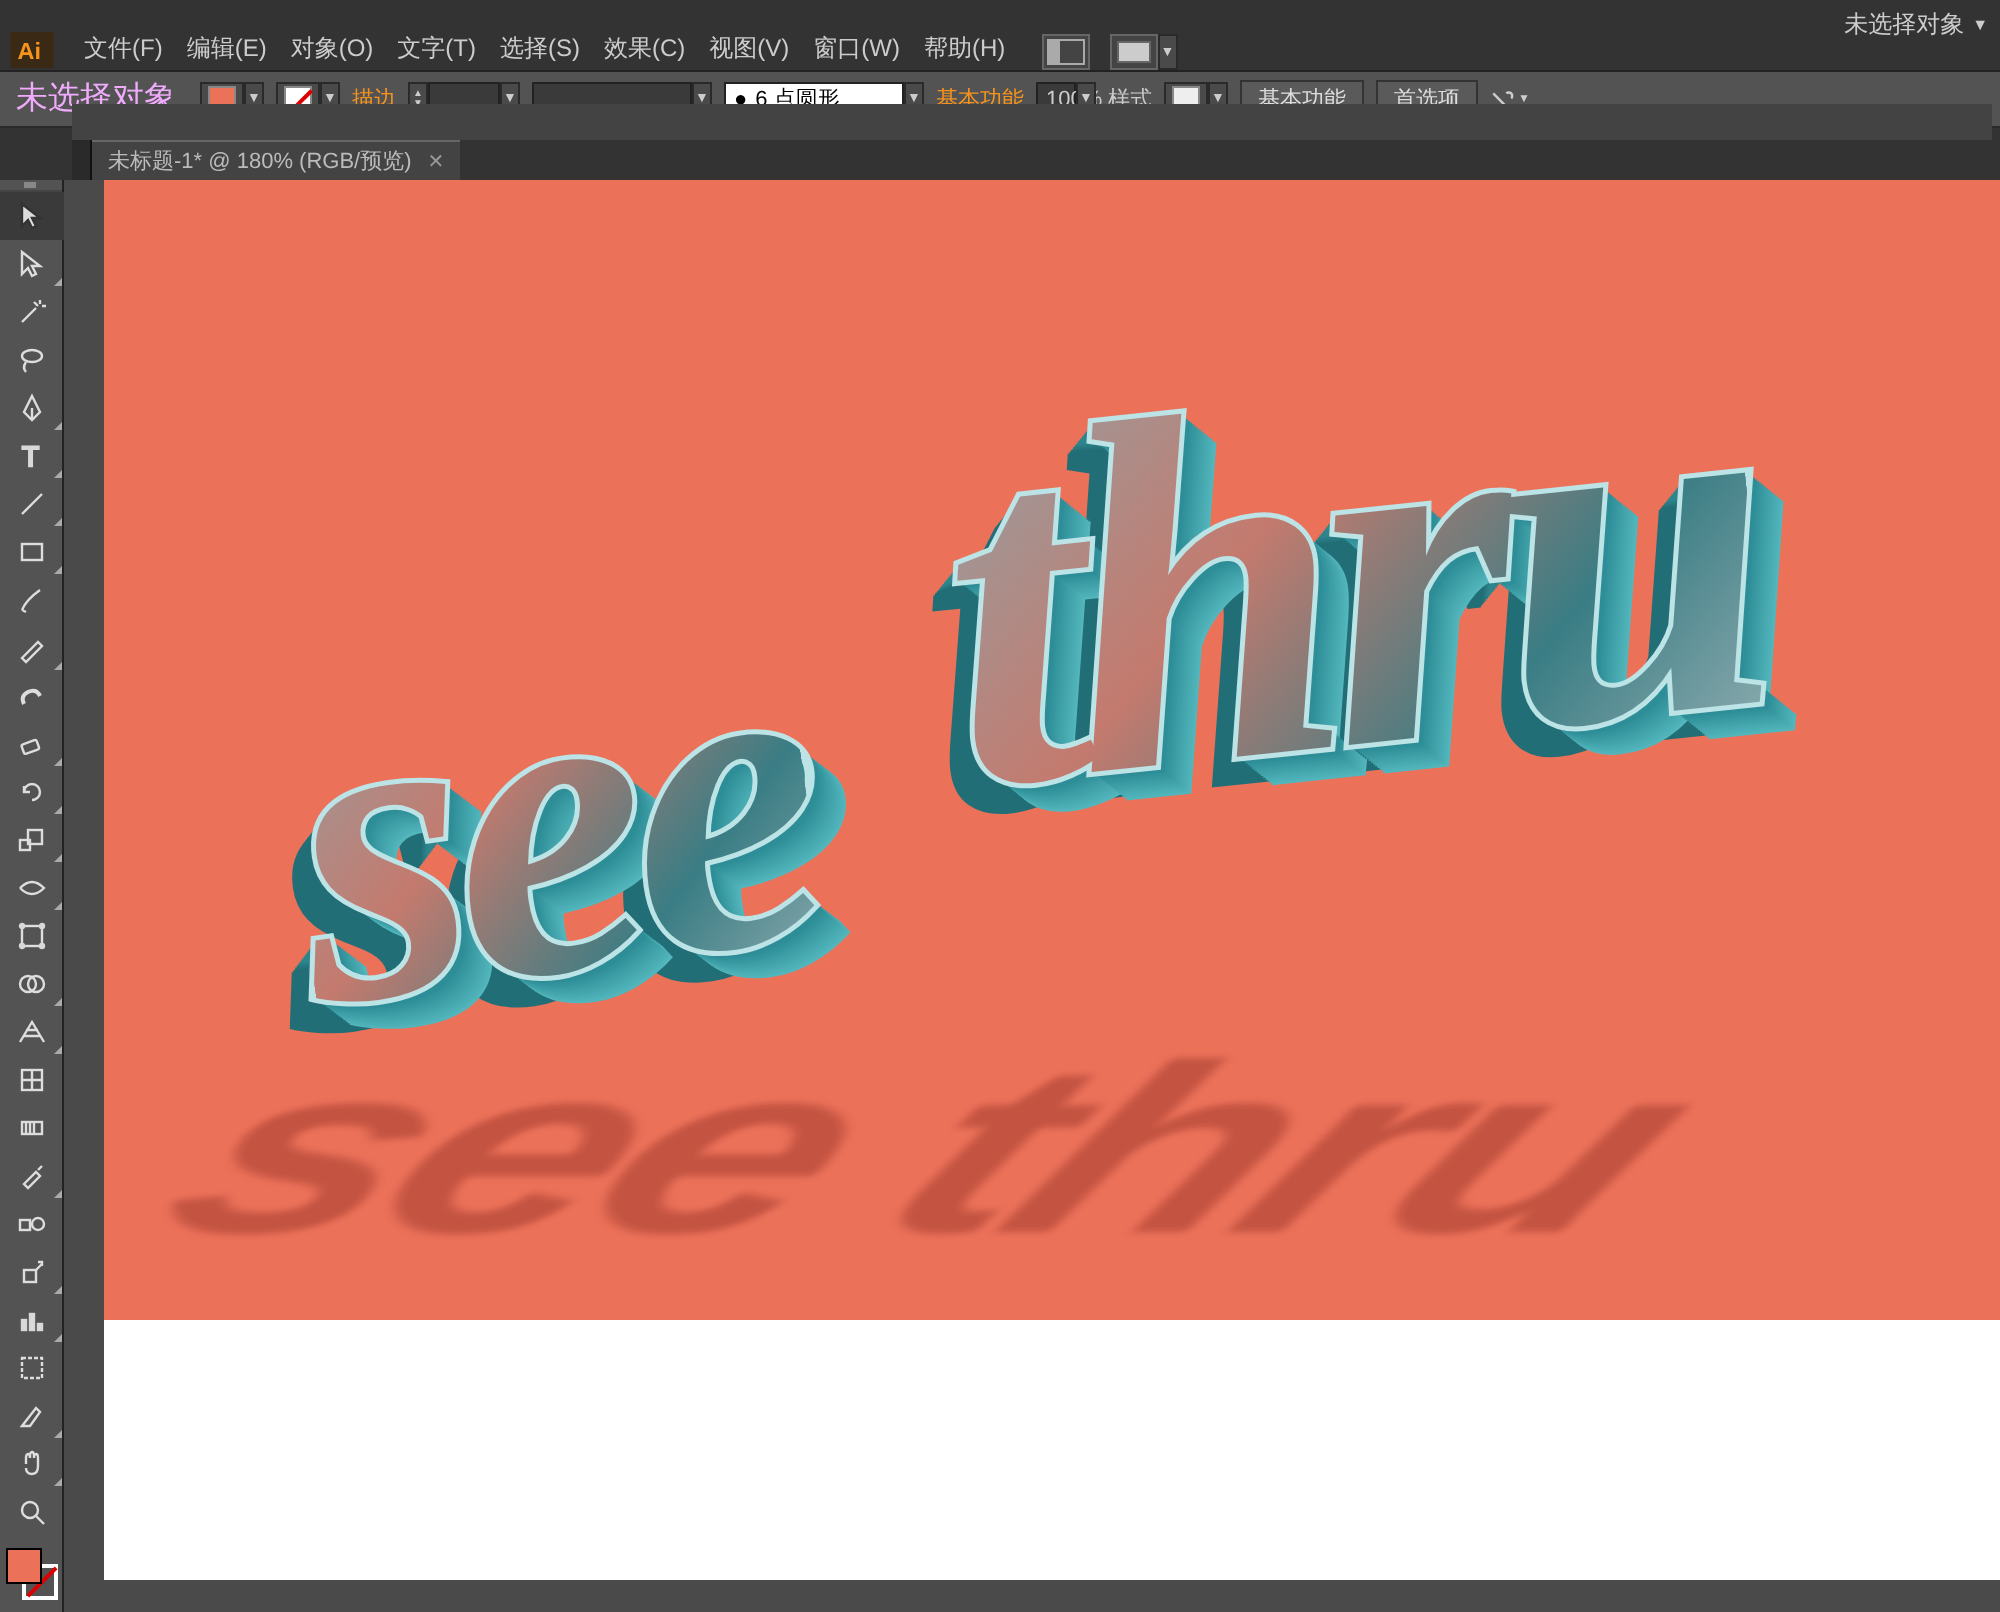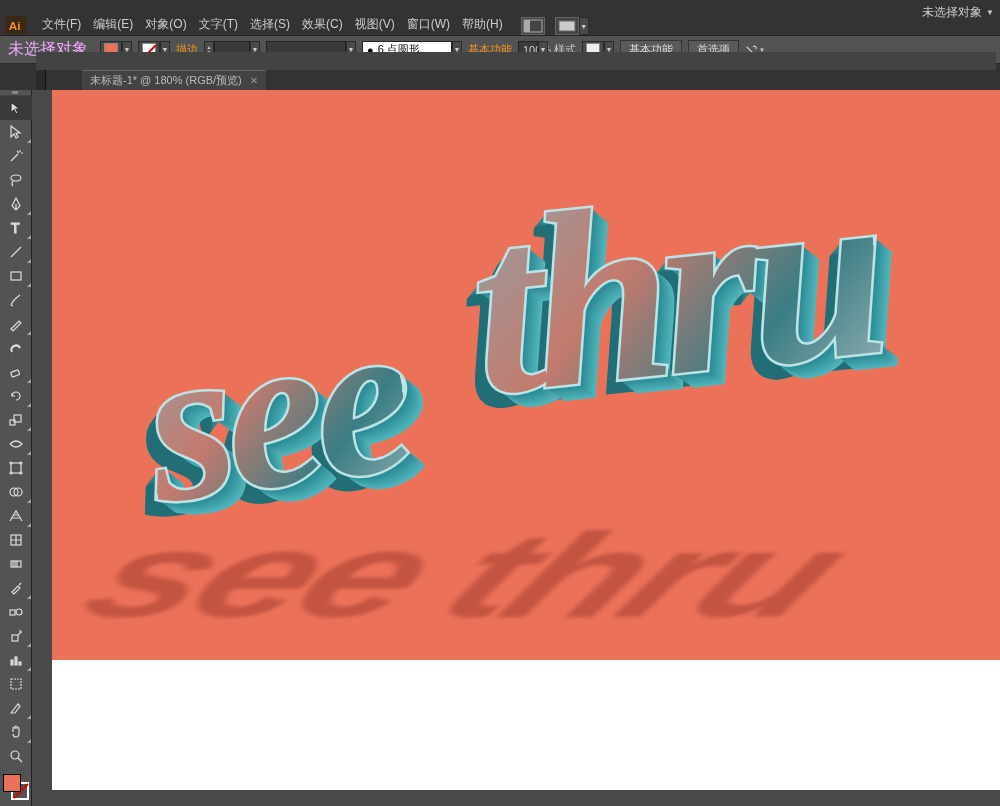--- a/index.html
+++ b/index.html
@@ -19,21 +19,21 @@
 .swatch-empty { width:14px; height:14px; background:#fff; position:relative; border:1px solid #888; }
 .swatch-empty::after { content:""; position:absolute; left:-1px; top:6px; width:16px; height:1.5px; background:#d00; transform:rotate(-45deg); }
 .drop-arr { width:10px; height:18px; background:#4a4a4a; border:1px solid #2a2a2a; display:flex; align-items:center; justify-content:center; font-size:7px; color:#ccc;}
 .ctrl-label { color:#f7941d; font-size:11px; }
 .input-box { height:18px; background:#3a3a3a; border:1px solid #222; color:#ccc; font-size:11px; padding:0 4px; display:flex; align-items:center; }
 .input-box.white { background:#fff; color:#000; }
 .input-wide { width:80px; }
 .btn-grey { height:20px; background:#5a5a5a; border:1px solid #333; color:#ddd; padding:0 8px; font-size:11px; display:flex; align-items:center; }
 .menu-wrench { width:20px; height:18px; display:flex; align-items:center; justify-content:center; }
 .tab-strip { position:absolute; left:36px; top:70px; height:20px; display:flex; align-items:center; }
-.doc-tab { background:#434343; height:20px; padding:0 8px; display:flex; align-items:center; gap:8px; font-size:11px; color:#bbb; border-top:1px solid #666;margin-left:36px; }
+.doc-tab { background:#434343; height:20px; padding:0 8px; display:flex; align-items:center; gap:8px; font-size:11px; color:#bbb; border-top:1px solid #666; }
 .doc-tab .x { font-size:10px; color:#999; }
 .tab-lead { width:10px; height:20px; background:#2a2a2a; border-right:1px solid #111;}
 .toolbox { position:absolute; left:0; top:90px; width:32px; bottom:0; background:#535353; border-right:1px solid #222; }
 .toolbox-head { height:6px; background:#535353; border-bottom:1px solid #444; position:relative; }
 .toolbox-head::after { content:""; position:absolute; left:12px; top:1px; width:6px; height:3px; background:#888; }
 .tool { width:32px; height:24px; display:flex; align-items:center; justify-content:center; position:relative; color:#d8d8d8; }
 .tool.active { background:#3a3a3a; }
 .tool svg { width:16px; height:16px; stroke:#d8d8d8; fill:none; stroke-width:1.2; }
 .tool .corner { position:absolute; right:1px; bottom:1px; width:0; height:0; border-left:4px solid transparent; border-bottom:4px solid #aaa; }
 .fill-stroke { width:30px; height:30px; margin:4px auto; position:relative; }

